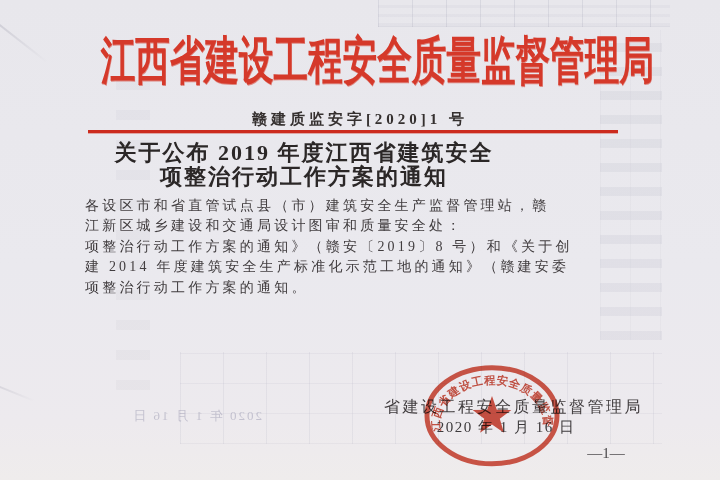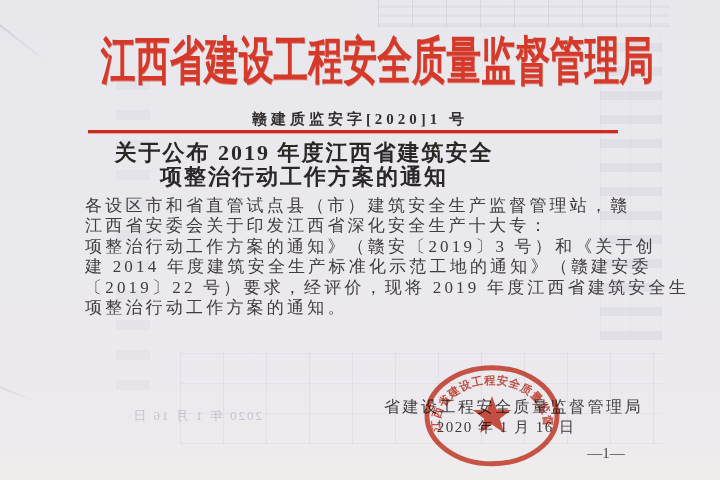--- a/index.html
+++ b/index.html
@@ -80,21 +80,21 @@
     box-shadow: 0 1px 0 rgba(204,43,30,0.35);
   }
   .notice-title {
     position: absolute; left: 0; top: 141px; width: 608px;
     text-align: center; font-weight: bold;
     font-size: 22px; line-height: 24px; letter-spacing: 2px;
     color: #2b2727;
   }
   .body-text {
     position: absolute; left: 85px; top: 196px; width: 558px;
-    font-size: 17px; color: #413d3f; font-family: Liberation Serif, serif;
+    font-size: 14px; color: #413d3f; font-family: Liberation Serif, serif;
   }
   .body-line {
     height: 20.4px; line-height: 20.4px;
     letter-spacing: 3.2px; white-space: nowrap;
   }
   .body-line.indent { padding-left: 40px; }
   .signature {
     position: absolute; left: 375px; top: 397px; width: 268px;
     text-align: right; font-size: 16px; letter-spacing: 2.5px;
     color: #403c3e; white-space: nowrap;
@@ -139,24 +139,23 @@
 
   <div class="red-rule"></div>
 
   <div class="notice-title">
     <div>关于公布 2019 年度江西省建筑安全</div>
     <div>项整治行动工作方案的通知</div>
   </div>
 
   <div class="body-text">
     <div class="body-line">各设区市和省直管试点县（市）建筑安全生产监督管理站，赣</div>
-    <div class="body-line">江西省安委会关于印发江西省深化安全生产十大专：</div>
-    <div class="body-line">项整治行动工作方案的通知》（赣安〔2019〕3 号）和《关于创</div>
+    <div class="body-line">江新区城乡建设和交通局设计图审和质量安全处：</div>
+    <div class="body-line">项整治行动工作方案的通知》（赣安〔2019〕8 号）和《关于创</div>
     <div class="body-line">建 2014 年度建筑安全生产标准化示范工地的通知》（赣建安委</div>
-    <div class="body-line">〔2019〕22 号）要求，经评价，现将 2019 年度江西省建筑安全生</div>
     <div class="body-line">项整治行动工作方案的通知。</div>
   </div>
 
   <div class="signature">省建设工程安全质量监督管理局</div>
   <div class="sign-date">2020 年 1 月 16 日</div>
 
   <div class="seal">
     <svg viewBox="0 0 200 150" xmlns="http://www.w3.org/2000/svg">
       <ellipse class="ring" cx="100" cy="76" rx="92" ry="68"></ellipse>
       <polygon class="star" points="100,48 106.8,67.5 127.4,67.9 111,80.4 116.9,100.1 100,88.4 83.1,100.1 89,80.4 72.6,67.9 93.2,67.5"></polygon>

